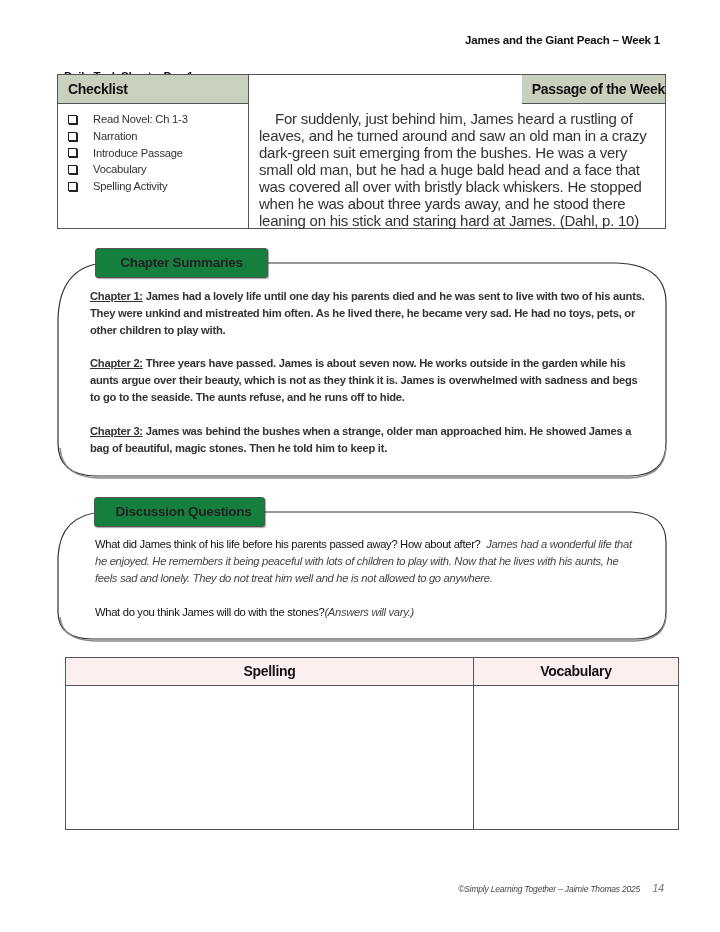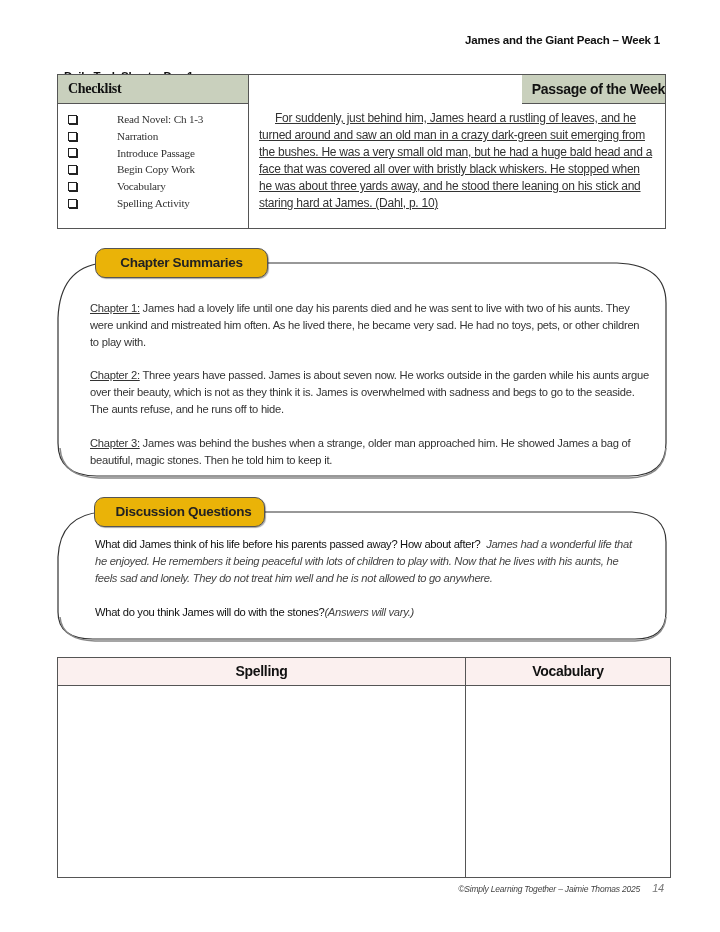--- a/index.html
+++ b/index.html
@@ -13,63 +13,63 @@
     }
     .hdr.left { left: 64px; margin-top: 36px; }
     .hdr.right { right: 60px; }
 
     
     .top-table {
       position: absolute; left: 57px; top: 74px; width: 609px; height: 155px;
       border: 1.3px solid #555; box-sizing: border-box; display: flex;
     }
     .col { display: flex; flex-direction: column; }
-    .col.checklist { width: 190px; border-right: 1.3px solid #555; font-family: Liberation Serif, serif; }
+    .col.checklist { width: 190px; border-right: 1.3px solid #555; }
     .col.passage { flex: 1; align-items: flex-end; }
     .col-head {
       height: 28px; background: #c9d0bd; border-bottom: 1.3px solid #555;
       font-weight: bold; font-size: 14px; color: #111; line-height: 28px;
       padding-left: 10px; letter-spacing: -0.3px;
     }
     .check-list { list-style: none; margin: 0; padding: 7px 0 0 10px; }
-    .check-item { display: flex; align-items: center; font-size: 11.2px; line-height: 16.8px; color: #333; letter-spacing: -0.2px; gap: 24px; }
+    .check-item { display: flex; align-items: center; font-size: 11.2px; line-height: 16.8px; color: #333; letter-spacing: -0.2px; }
     .checkbox {
       width: 7px; height: 7px; border: 1.5px solid #222; margin-right: 16px;
       box-shadow: 1px 1px 0 #222; flex: none;
     }
     .passage-text {
-      padding: 6px 10px 0 10px; font-size: 12px; line-height: 17px; color: #333;
-      text-indent: 16px; letter-spacing: -0.25px; text-decoration: underline;
+      padding: 6px 10px 0 10px; font-size: 15px; line-height: 17px; color: #333;
+      text-indent: 16px; letter-spacing: -0.25px;
     }
 
     
     .section { position: absolute; left: 57px; width: 610px; }
     .section .frame { position: absolute; left: 0; top: 0; }
     .section .tab {
-      position: absolute; background: #eab308; border: 1.3px solid #555;
-      border-radius: 10px; font-weight: bold; font-size: 13.5px; color: #222;
+      position: absolute; background: #15803d; border: 1.3px solid #555;
+      border-radius: 3px; font-weight: bold; font-size: 13.5px; color: #222;
       text-align: center; letter-spacing: -0.3px; box-sizing: border-box;
       box-shadow: 1px 1px 1px rgba(0,0,0,0.35);
     }
     .summaries { top: 248px; height: 230px; }
     .summaries .tab { left: 38px; top: 0; width: 173px; height: 30px; line-height: 28px; }
     .summary-body { position: absolute; left: 33px; top: 40px; width: 560px; font-size: 11.2px; line-height: 16.8px; color: #333; letter-spacing: -0.25px; }
-    .summary-para { margin: 12px 0 17px 0; }
+    .summary-para { margin: 0 0 17px 0; font-weight: bold; }
     .ch-label { text-decoration: underline; }
 
     .discussion { top: 497px; height: 146px; }
     .discussion .tab { left: 37px; top: 0; width: 171px; height: 30px; line-height: 28px; padding-left: 8px; }
     .disc-body { position: absolute; left: 38px; top: 39px; width: 540px; font-size: 11.2px; line-height: 17px; color: #222; letter-spacing: -0.3px; }
     .q { font-weight: normal; color: #111; }
     .a { font-style: italic; color: #444; }
     .disc-para { margin: 0 0 17px 0; }
 
     
     .bottom-table {
-      position: absolute; left: 57px; top: 657px; width: 614px; height: 221px;
+      position: absolute; left: 65px; top: 657px; width: 614px; height: 173px;
       border: 1.3px solid #555; box-sizing: border-box; display: flex;
     }
     .bcol { display: flex; flex-direction: column; }
     .bcol.spelling { width: 407px; border-right: 1.3px solid #555; }
     .bcol.vocab { flex: 1; }
     .bcol-head {
       height: 27px; background: #fbf0ef; border-bottom: 1.3px solid #555;
       font-weight: bold; font-size: 14px; color: #111; line-height: 27px;
       text-align: center; letter-spacing: -0.3px;
     }
@@ -95,24 +95,20 @@
           <span class="checkbox"></span>
           <span>Read Novel: Ch 1-3</span>
         </li>
       <li class="check-item">
           <span class="checkbox"></span>
           <span>Narration</span>
         </li>
       <li class="check-item">
           <span class="checkbox"></span>
           <span>Introduce Passage</span>
-        </li>
-      <li class="check-item">
-          <span class="checkbox"></span>
-          <span>Begin Copy Work</span>
         </li>
       <li class="check-item">
           <span class="checkbox"></span>
           <span>Vocabulary</span>
         </li>
       <li class="check-item">
           <span class="checkbox"></span>
           <span>Spelling Activity</span>
         </li>
     </ul>

